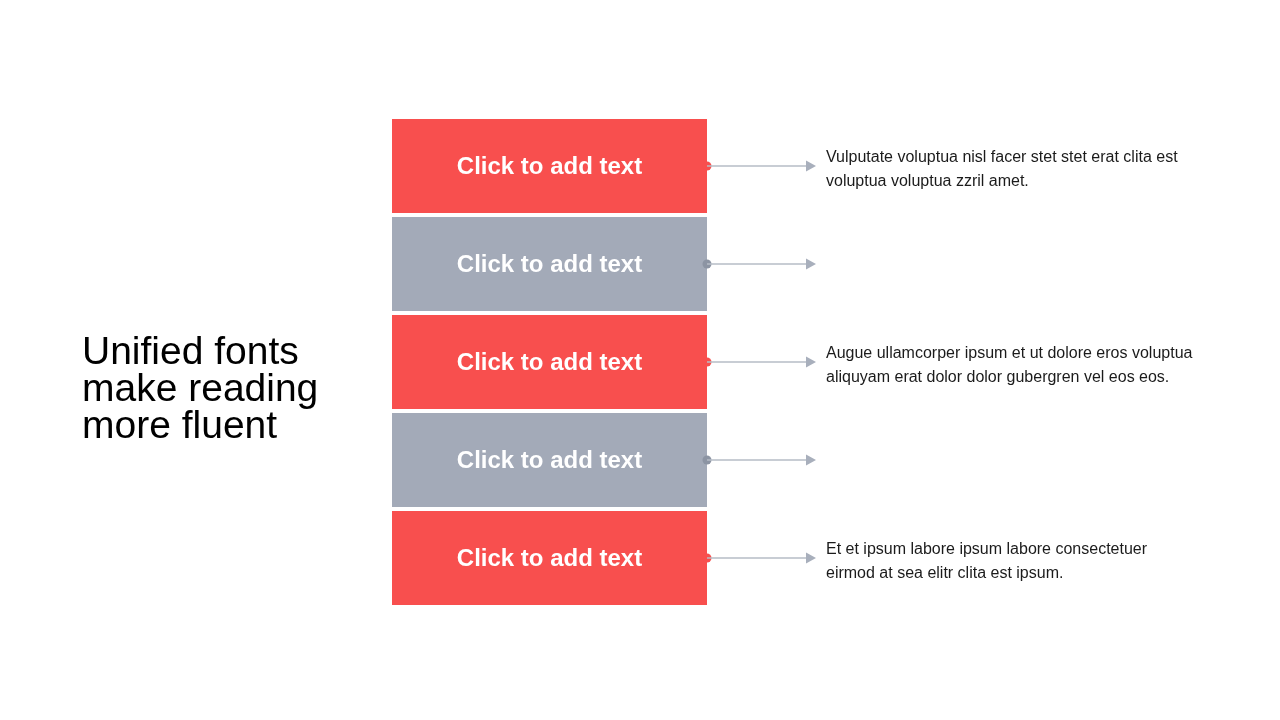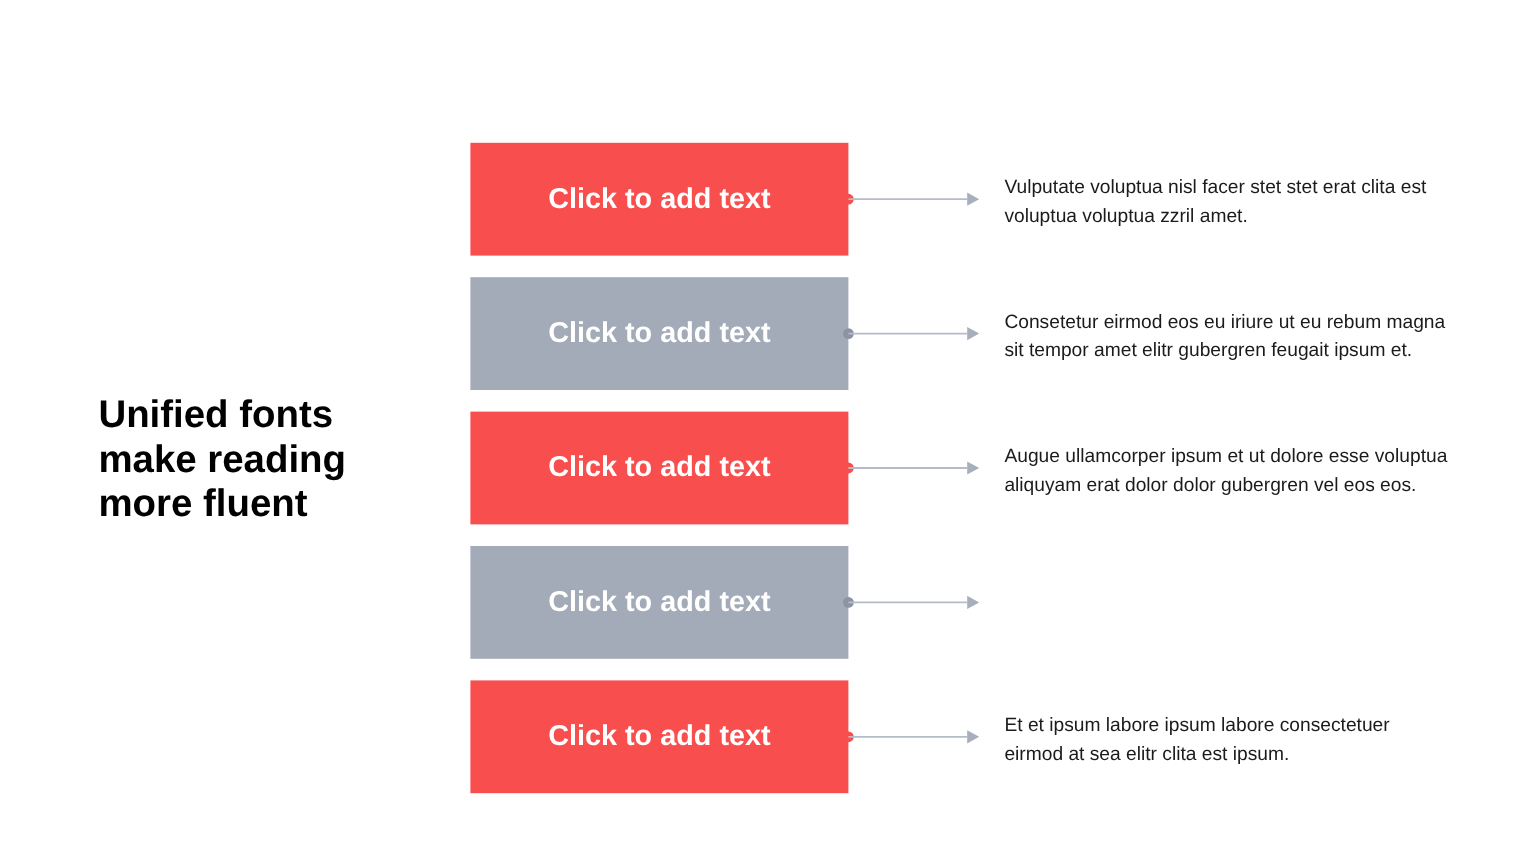--- a/index.html
+++ b/index.html
@@ -13,33 +13,33 @@
     width: 1280px;
     height: 720px;
     background: var(--background, #ffffff);
     overflow: hidden;
   }
   .title {
     position: absolute;
     left: 82px;
     top: 306px;
     width: 240px;
-    font-size: 32px;
+    font-size: 39px;
     line-height: 37px;
-    font-weight: bold;
+    font-weight: normal;
     color: #000000;
     white-space: pre-line;
   }
   .rows {
     position: absolute;
     left: 392px;
     top: 119px;
     display: flex;
     flex-direction: column;
-    gap: 18px;
+    gap: 4px;
   }
   .row {
     display: flex;
     align-items: stretch;
     height: 94px;
   }
   .box {
     width: 315px;
     flex: none;
     display: flex;
@@ -56,21 +56,21 @@
     width: 117px;
     height: 94px;
     margin-left: -5px;
     flex: none;
   }
   .connector line    { stroke: var(--arrow-line, #b6bcc6); stroke-width: 1.5; }
   .connector polygon { fill: var(--arrow-head, #a8afbc); }
   .row-red  .connector circle { fill: var(--red-dot, #f84f4e); }
   .row-gray .connector circle { fill: var(--gray-dot, #8c94a3); }
   .text {
-    margin-left: 18px;
+    margin-left: 7px;
     width: 400px;
     padding-top: 10px;
     font-size: 16px;
     line-height: 24px;
     color: var(--text-color, #1b1b1b);
     white-space: pre-line;
   }
 </style>
 </head>
 <body>
@@ -98,34 +98,32 @@
 
     <div class="row row-gray">
       <div class="box">
         <span>Click to add text</span>
       </div>
       <svg class="connector" viewBox="0 0 117 94">
         <circle cx="5" cy="47" r="4.5"></circle>
         <line x1="5" y1="47" x2="104" y2="47"></line>
         <polygon points="104,41.5 114,47 104,52.5"></polygon>
       </svg>
-      <p class="text">Consetetur eirmod eos eu iriure ut eu rebum magna
-sit tempor amet elitr gubergren feugait ipsum et.</p>
     </div>
 
     <div class="row row-red">
       <div class="box">
         <span>Click to add text</span>
       </div>
       <svg class="connector" viewBox="0 0 117 94">
         <circle cx="5" cy="47" r="4.5"></circle>
         <line x1="5" y1="47" x2="104" y2="47"></line>
         <polygon points="104,41.5 114,47 104,52.5"></polygon>
       </svg>
-      <p class="text">Augue ullamcorper ipsum et ut dolore esse voluptua
+      <p class="text">Augue ullamcorper ipsum et ut dolore eros voluptua
 aliquyam erat dolor dolor gubergren vel eos eos.</p>
     </div>
 
     <div class="row row-gray">
       <div class="box">
         <span>Click to add text</span>
       </div>
       <svg class="connector" viewBox="0 0 117 94">
         <circle cx="5" cy="47" r="4.5"></circle>
         <line x1="5" y1="47" x2="104" y2="47"></line>

